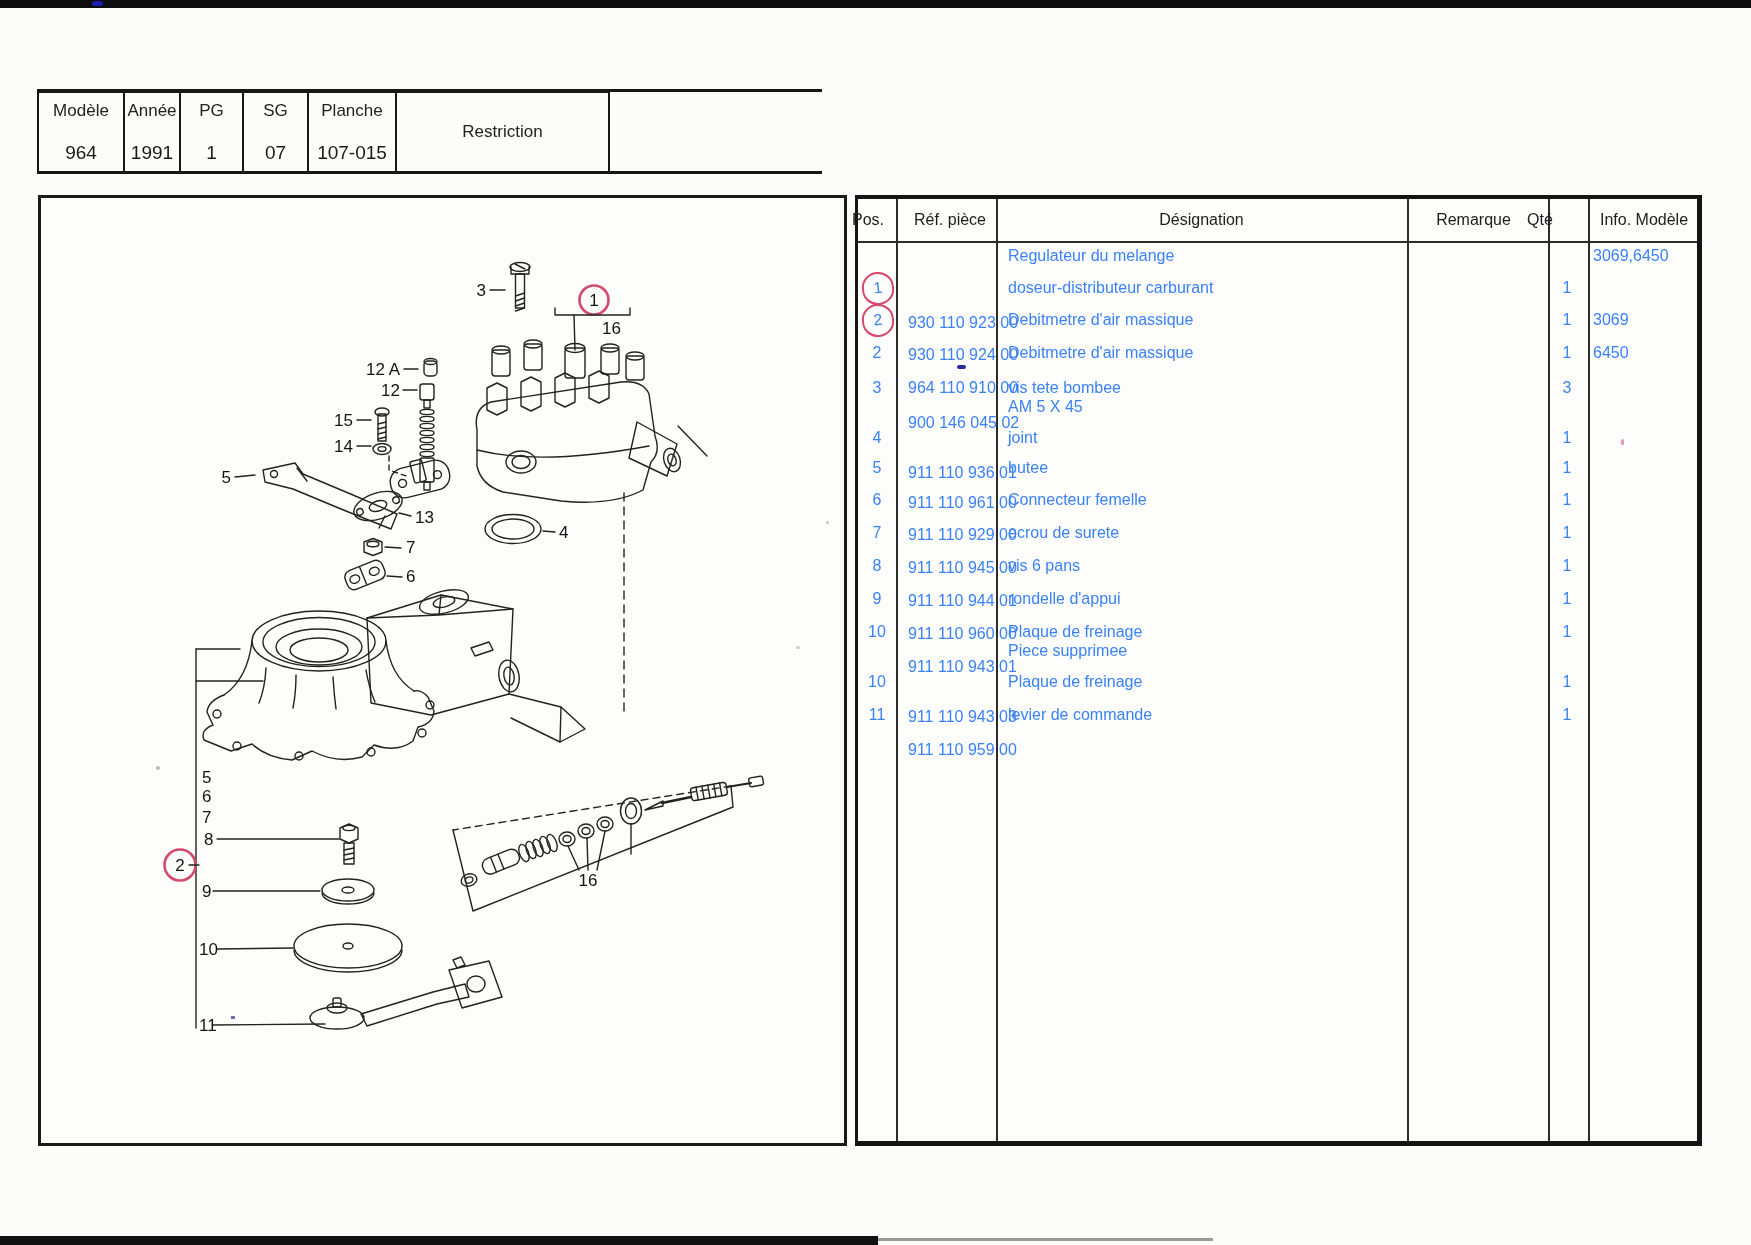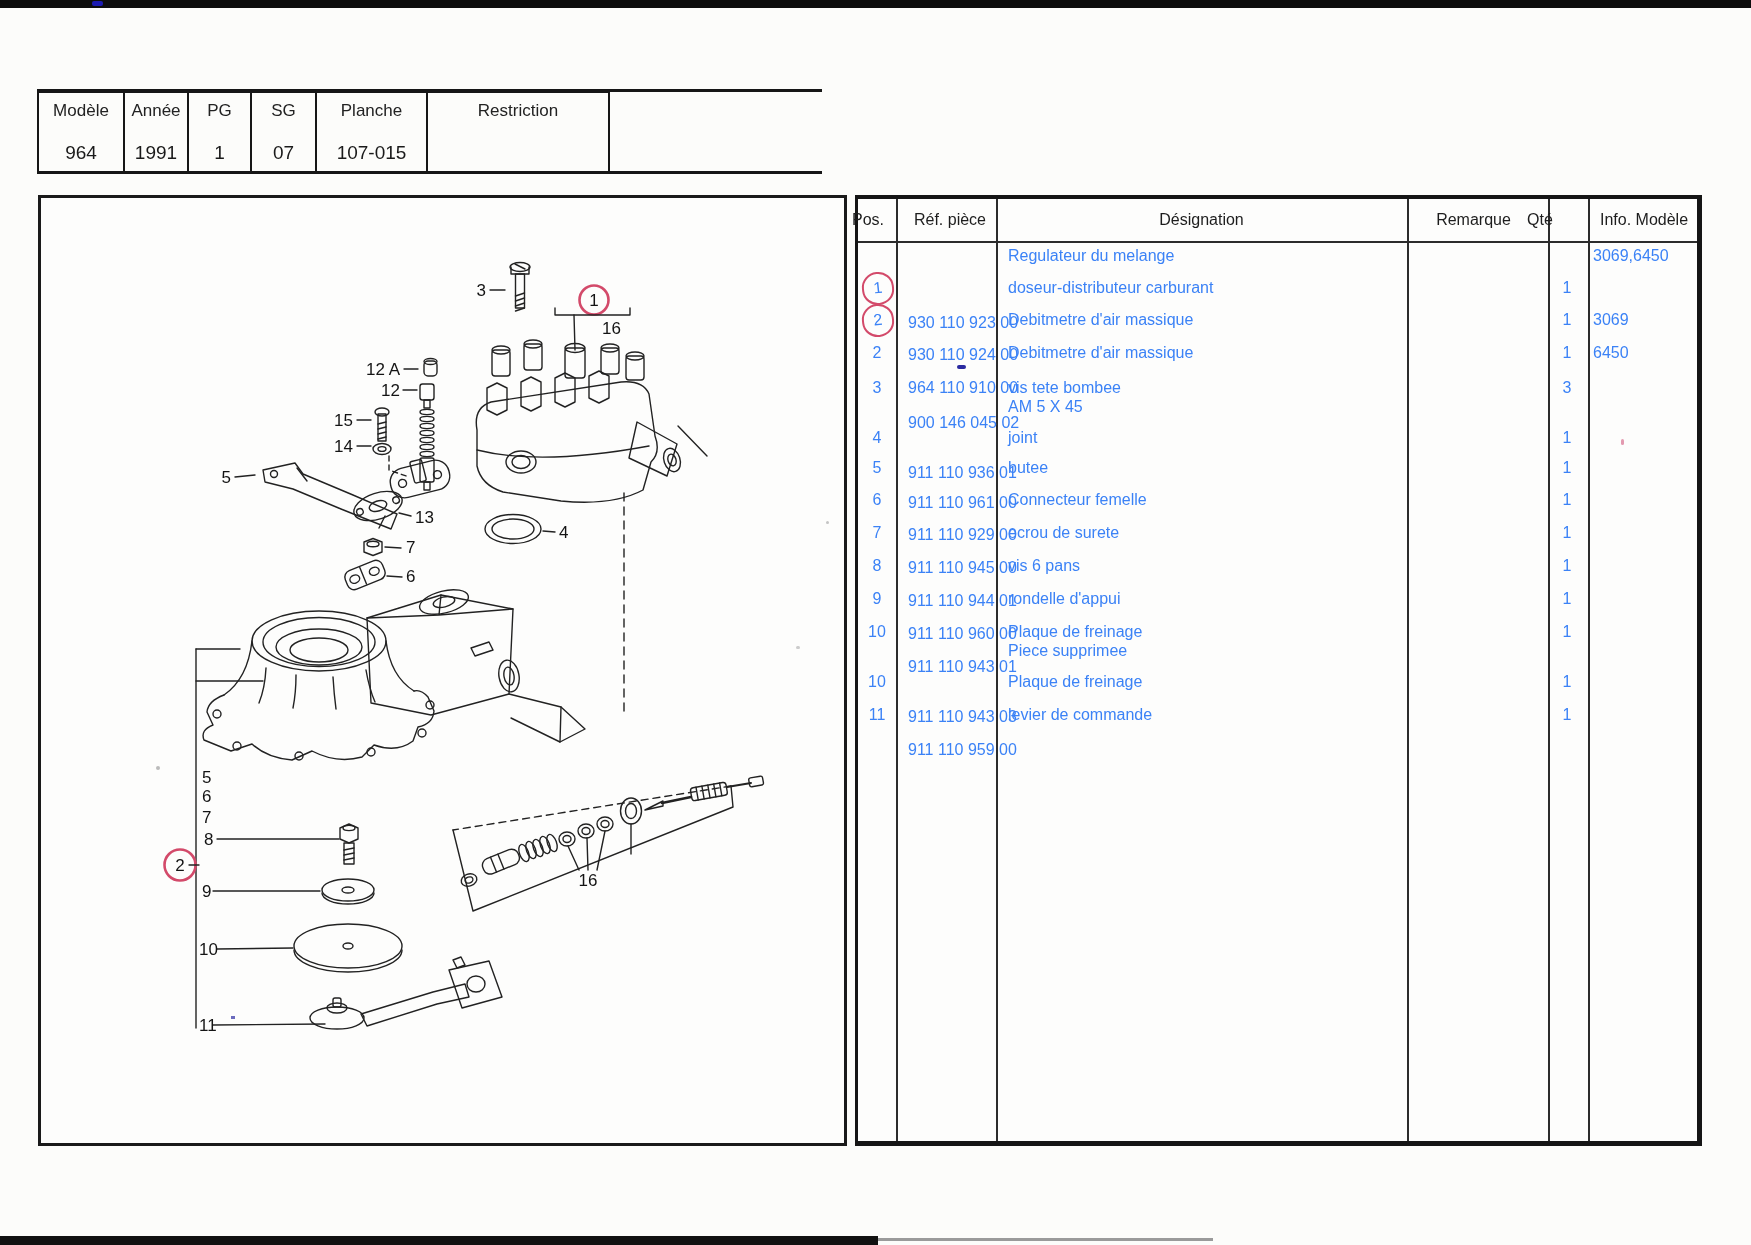--- a/index.html
+++ b/index.html
@@ -15,21 +15,21 @@
   .bottombar-fade{position:absolute;left:878px;top:1238px;width:335px;height:3px;background:#9a9a9a;}
 
   
   .hdr-line{position:absolute;left:37px;width:785px;height:3px;background:#161616;}
   .hdr-table{
     position:absolute;left:37px;top:91px;width:573px;height:83px;
     border:2px solid #161616;box-sizing:border-box;background:transparent;
     display:flex;
   }
   .hdr-col{position:relative;border-right:2px solid #161616;box-sizing:border-box;}
-  .hdr-col:last-child{border-right:none;}
+  .hdr-col:last-child{border-right:none;margin-top:21px;}
   .hdr-label{position:absolute;top:8px;left:0;right:0;text-align:center;font-size:17px;color:#222;}
   .hdr-value{position:absolute;bottom:8px;left:0;right:0;text-align:center;font-size:19px;color:#1a1a1a;}
 
   
   .diagram-panel{
     position:absolute;left:38px;top:195px;width:809px;height:951px;
     border:3px solid #1a1a1a;box-sizing:border-box;background:#fdfdfc;
   }
   .diagram-panel svg{position:absolute;left:0;top:0;}
   svg text{font-family:"Liberation Sans", sans-serif;font-size:17px;fill:#141414;}
@@ -68,33 +68,33 @@
 <div class="bottombar-fade"></div>
 
 <div class="hdr-line" style="top:89px;"></div>
 <div class="hdr-line" style="top:171px;"></div>
 
 <div class="hdr-table">
   <div class="hdr-col" style="width:86px;padding-left:28px;">
     <div class="hdr-label">Modèle</div>
     <div class="hdr-value">964</div>
   </div>
-  <div class="hdr-col" style="width:64px;">
+  <div class="hdr-col" style="width:56px;">
     <div class="hdr-label">Année</div>
     <div class="hdr-value">1991</div>
   </div>
   <div class="hdr-col" style="width:63px;">
     <div class="hdr-label">PG</div>
     <div class="hdr-value">1</div>
   </div>
   <div class="hdr-col" style="width:65px;">
     <div class="hdr-label">SG</div>
     <div class="hdr-value">07</div>
   </div>
-  <div class="hdr-col" style="width:111px;">
+  <div class="hdr-col" style="width:88px;">
     <div class="hdr-label">Planche</div>
     <div class="hdr-value">107-015</div>
   </div>
   <div class="hdr-col" style="flex:1;">
     <div class="hdr-label">Restriction</div>
     <div class="hdr-value"></div>
   </div>
 </div>
 
 <div class="diagram-panel">

